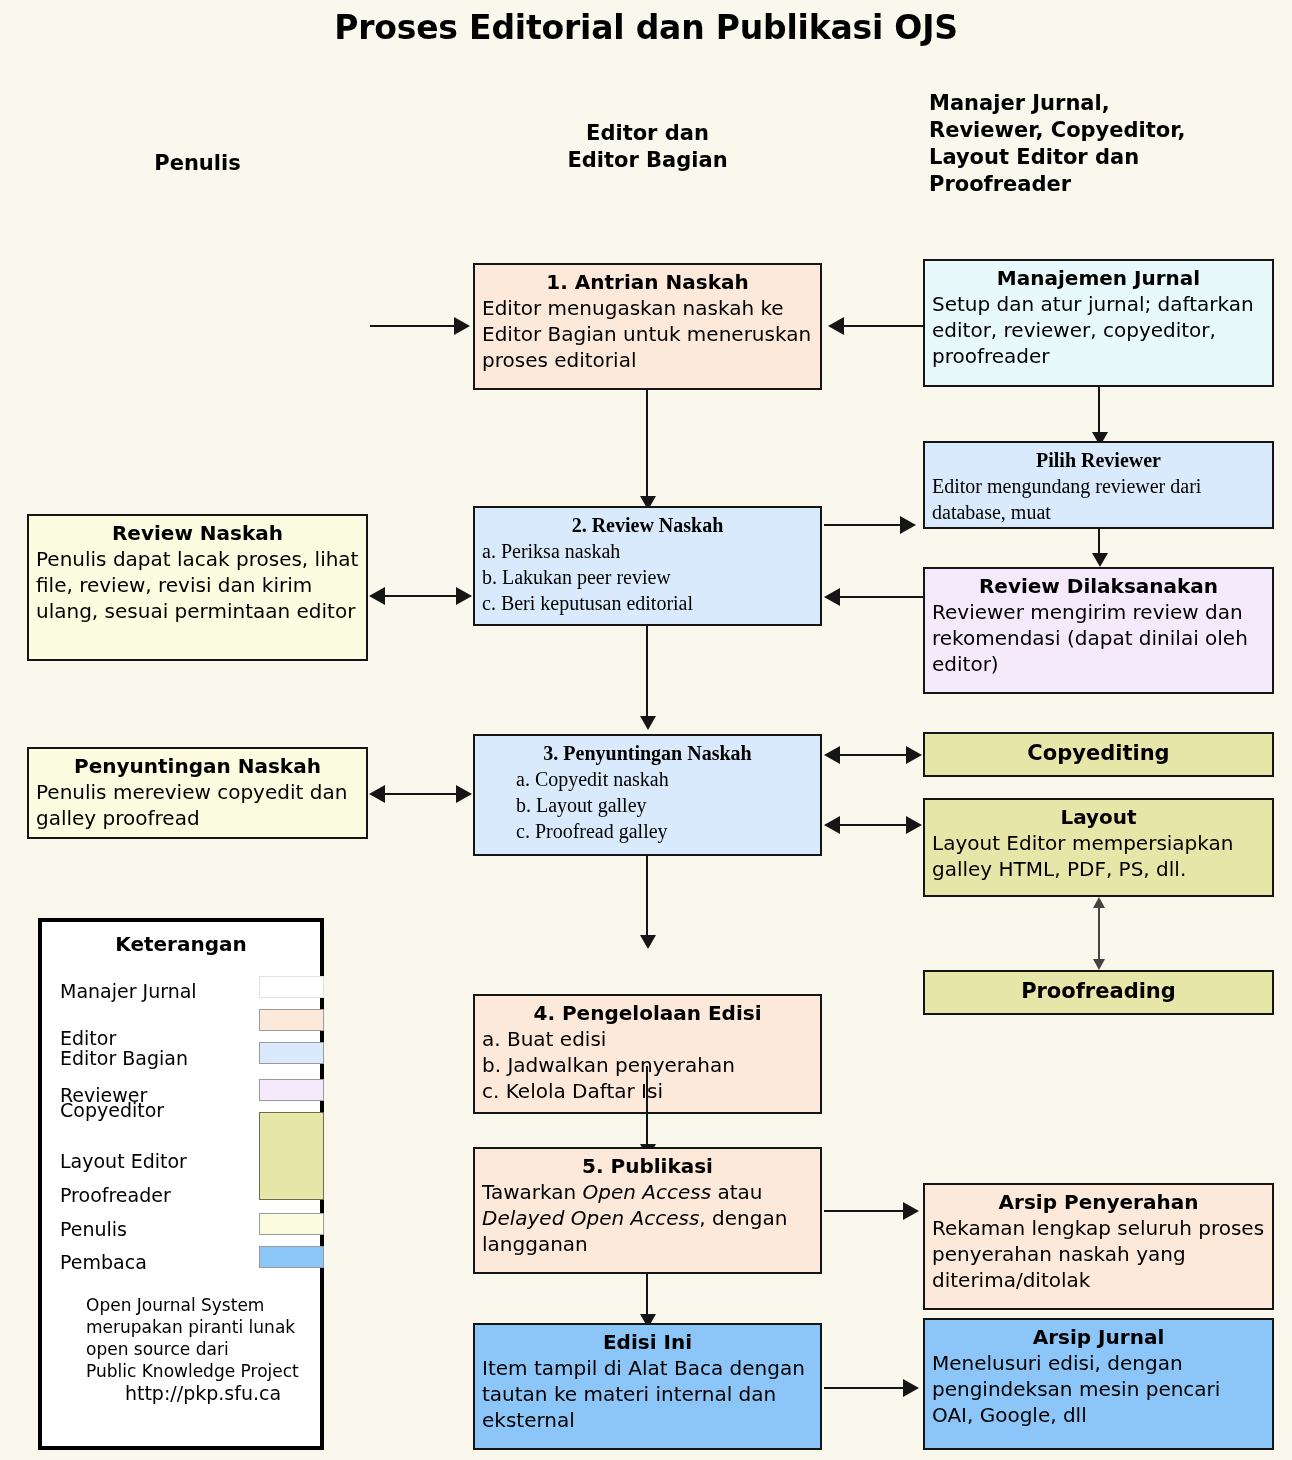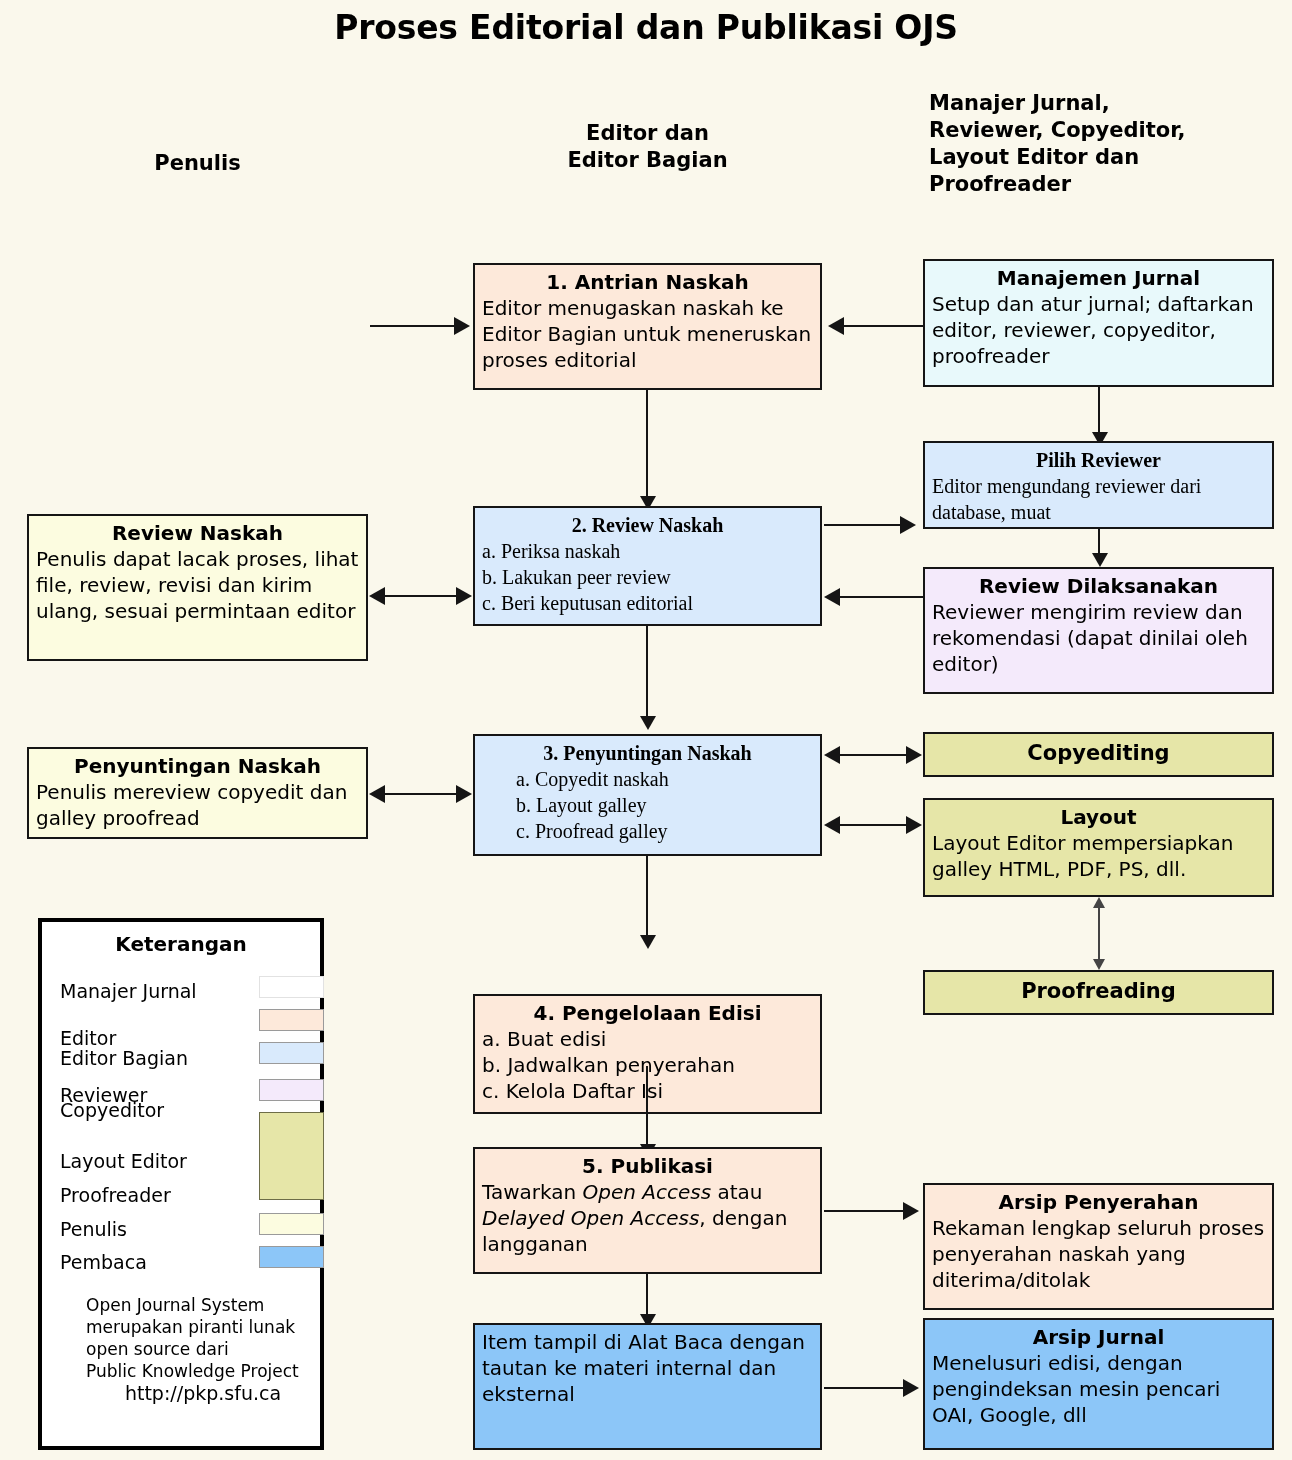--- a/index.html
+++ b/index.html
@@ -220,20 +220,21 @@
     <span class="bd left">Rekaman lengkap seluruh proses penyerahan naskah yang diterima/ditolak</span>
   </div>
 
   <div class="ln hln" style="left:824px;top:1210px;width:82px;"></div>
   <div class="ah ah-r" style="left:903px;top:1202px;"></div>
 
   <div class="ln vln" style="left:646px;top:1274px;height:42px;"></div>
   <div class="ah ah-d" style="left:640px;top:1314px;"></div>
 
   <div class="box c-reader" style="left:473px;top:1323px;width:349px;height:127px;">
+    <span class="bt">Edisi Ini</span>
     <span class="bd left">Item tampil di Alat Baca dengan tautan ke materi internal dan eksternal</span>
   </div>
 
   <div class="box c-reader" style="left:923px;top:1318px;width:351px;height:132px;">
     <span class="bt">Arsip Jurnal</span>
     <span class="bd left">Menelusuri edisi, dengan pengindeksan mesin pencari OAI, Google, dll</span>
   </div>
 
   <div class="ln hln" style="left:824px;top:1387px;width:82px;"></div>
   <div class="ah ah-r" style="left:903px;top:1379px;"></div>

